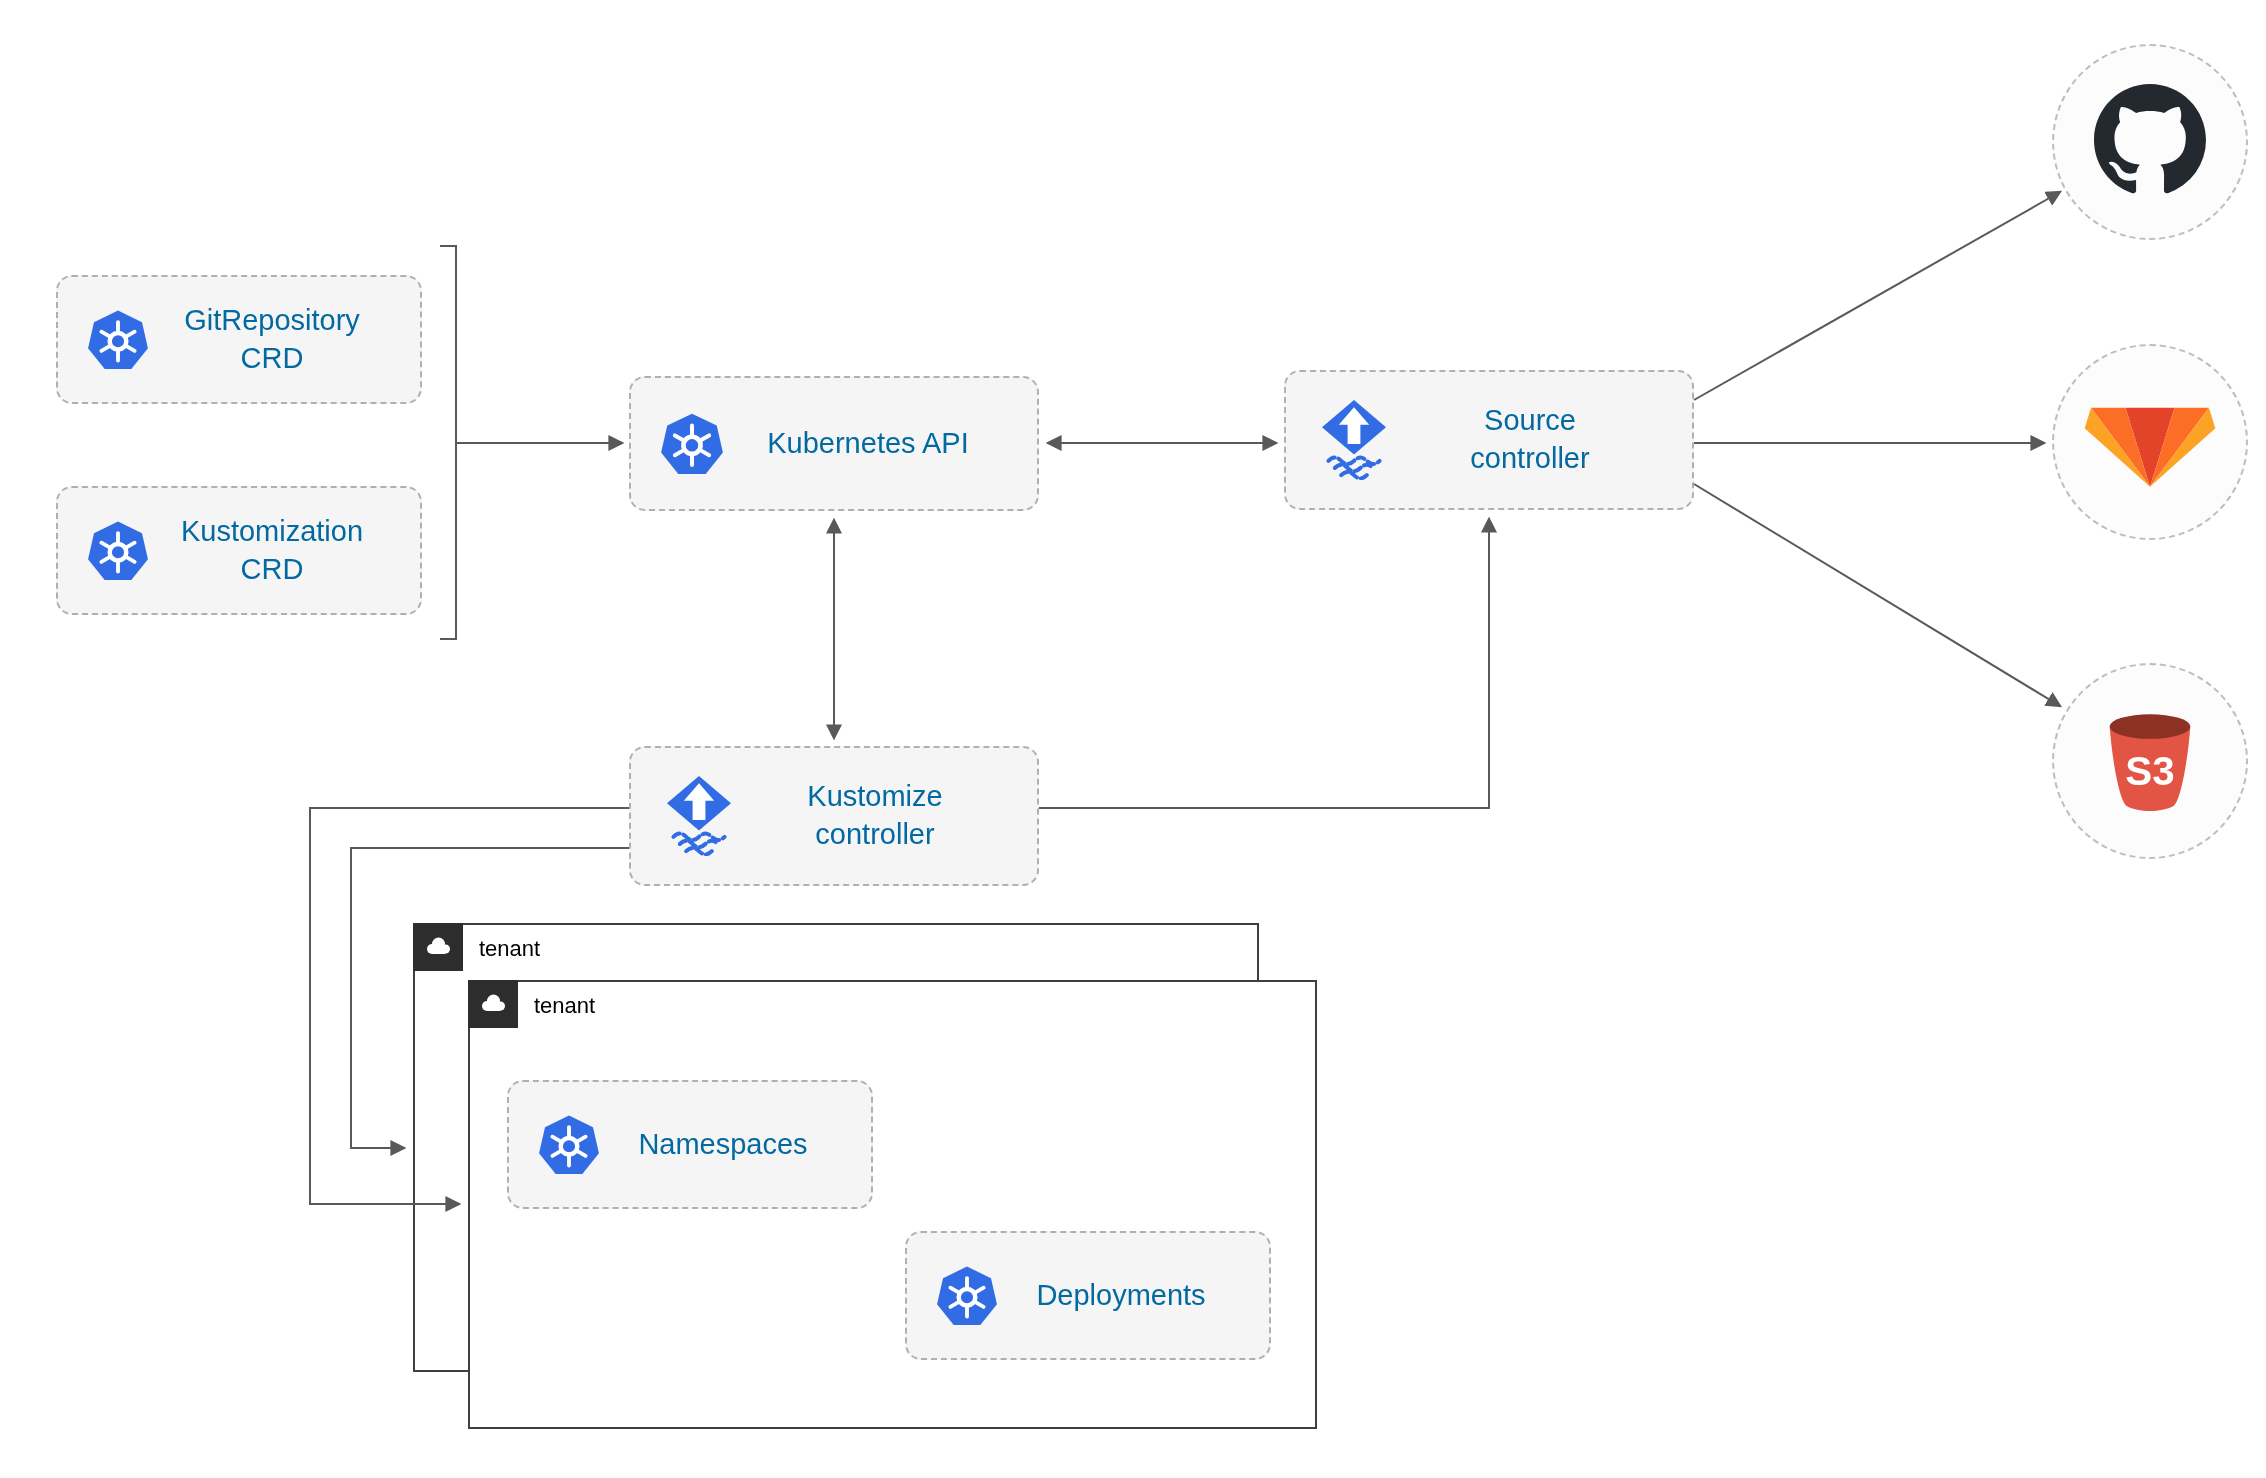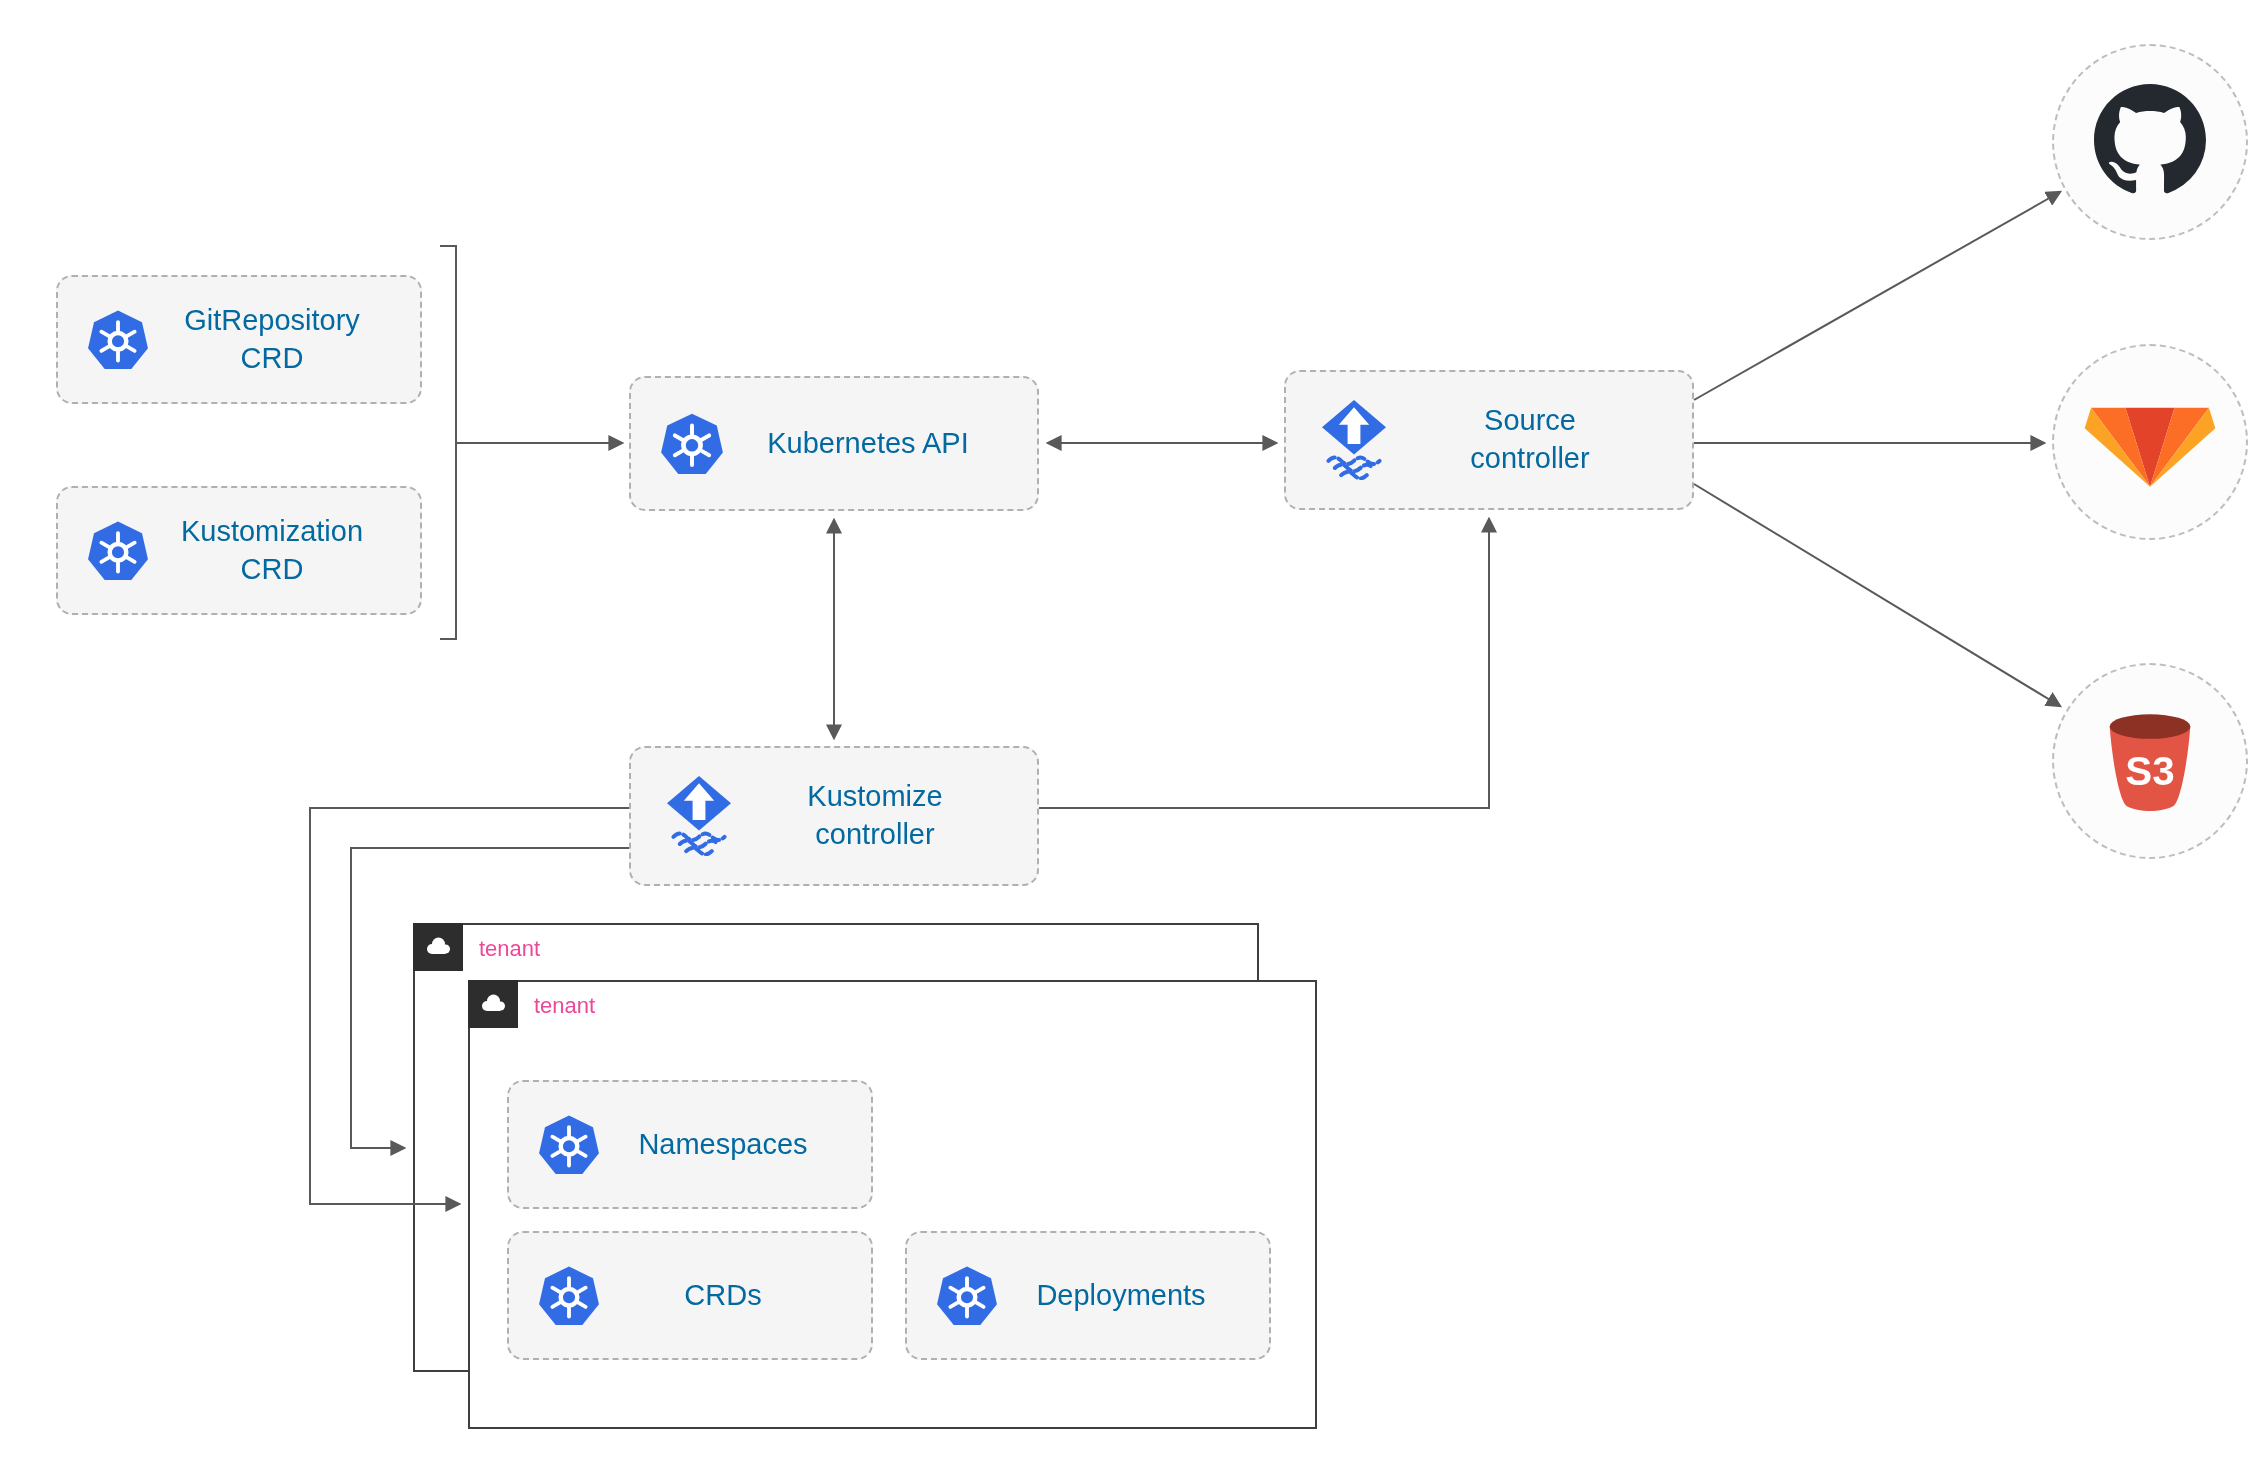--- a/index.html
+++ b/index.html
@@ -22,21 +22,21 @@
     display:flex; align-items:center; justify-content:center;
   }
 
   .tenant { position:absolute; background:#ffffff; border:2px solid #3f3f3f; }
   .tenant-tab {
     position:absolute; left:-2px; top:-2px; width:50px; height:48px;
     background:#2d2d2d; display:flex; align-items:center; justify-content:center;
   }
   .tenant-label {
     position:absolute; left:64px; top:0; height:48px; line-height:48px;
-    font-size:22px; color:#ec4899;
+    font-size:22px; color:#000000;
   }
   .resource { position:absolute;justify-content:flex-end; }
 
   .wires { position:absolute; left:0; top:0; z-index:10; pointer-events:none; }
   .wire { stroke:#595959; stroke-width:2; fill:none; }
   .z1 { z-index:1; } .z2 { z-index:2; }
 </style>
 </head>
 <body>
 
@@ -173,28 +173,20 @@
     <span class="tenant-label">tenant</span>
 
     <div class="node resource" style="left:37px; top:98px; width:366px; height:129px;">
       <span class="icon">
           <svg width="64" height="64">
             <use href="#k8s"></use>
           </svg>
         </span>
       <span class="node-label">Namespaces</span>
     </div>
-    <div class="node resource" style="left:37px; top:249px; width:366px; height:129px;">
-      <span class="icon">
-          <svg width="64" height="64">
-            <use href="#k8s"></use>
-          </svg>
-        </span>
-      <span class="node-label">CRDs</span>
-    </div>
     <div class="node resource" style="left:435px; top:249px; width:366px; height:129px;">
       <span class="icon">
           <svg width="64" height="64">
             <use href="#k8s"></use>
           </svg>
         </span>
       <span class="node-label">Deployments</span>
     </div>
   </div>
 

